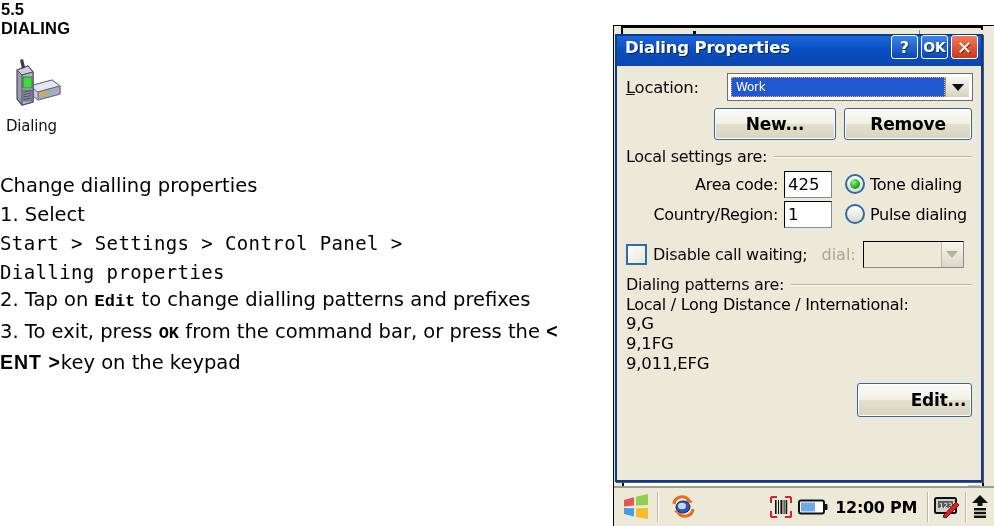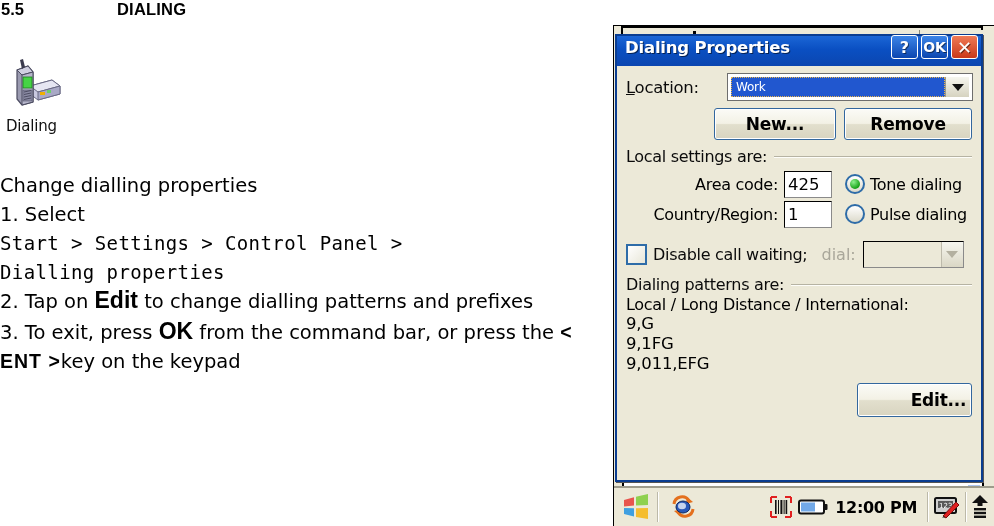--- a/index.html
+++ b/index.html
@@ -18,20 +18,21 @@
     left: 0; top: 0;
     width: 608px; height: 526px;
     padding: 0 4px 0 1px;
   }
   .heading-row {
     display: flex;
     align-items: baseline;
     margin: 0;
     padding-top: 0px;
     height: 26px;
+    flex-direction: column;
   }
   .heading-num {
     font-weight: bold;
     font-size: 16.5px;
     color: #000;
     width: 116px;
     letter-spacing: 0px;
   }
   .heading-title {
     font-weight: bold;
@@ -64,23 +65,23 @@
     color: #000;
     font-family: "DejaVu Sans", sans-serif;
   }
   .body-text p { margin: 0; }
   .mono {
     font-family: "DejaVu Sans Mono", monospace;
     font-size: 19px;
     letter-spacing: 0.4px;
   }
   .mono-b {
-    font-family: Liberation Sans, sans-serif;
+    font-family: Liberation Mono, monospace;
     font-weight: bold;
-    font-size: 23px;
+    font-size: 17px;
     margin-top: 48px;
   }
   .just { text-align: justify; text-align-last: left; }
   .ent {
     font-family: "Liberation Sans Narrow", "Liberation Sans", sans-serif;
     font-weight: bold;
     letter-spacing: 1px;
     font-size: 19.5px;
   }
 

